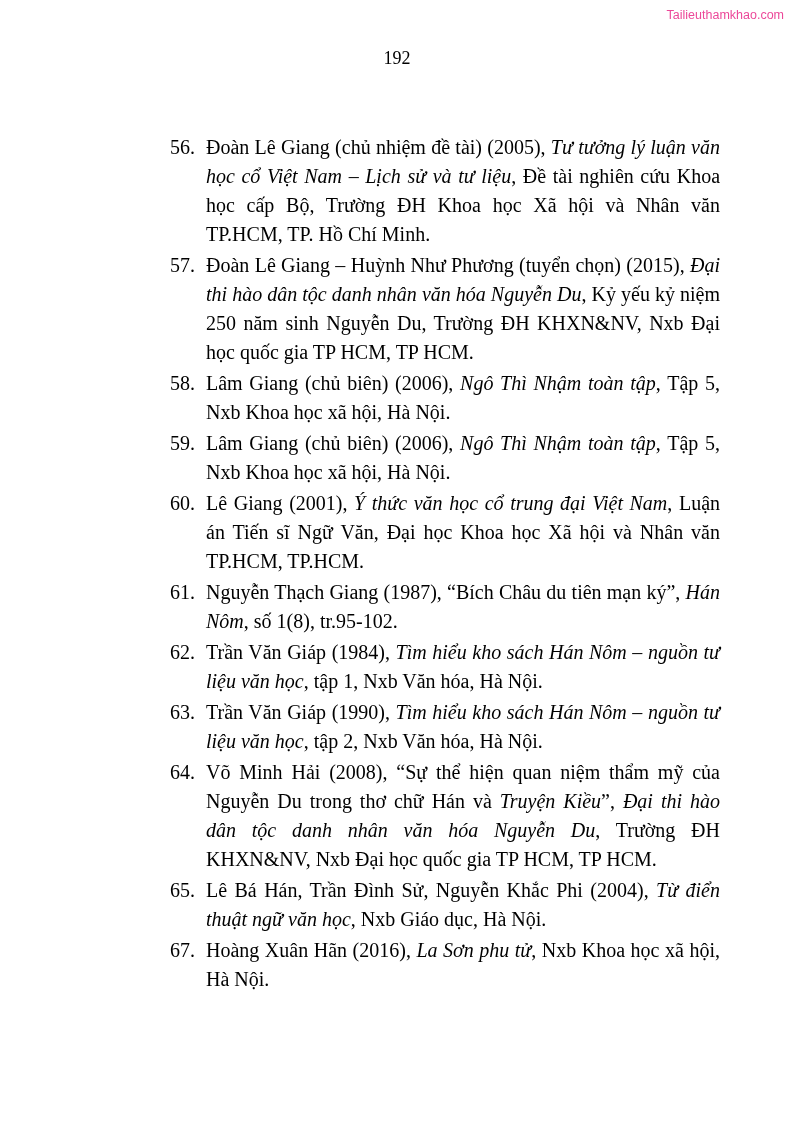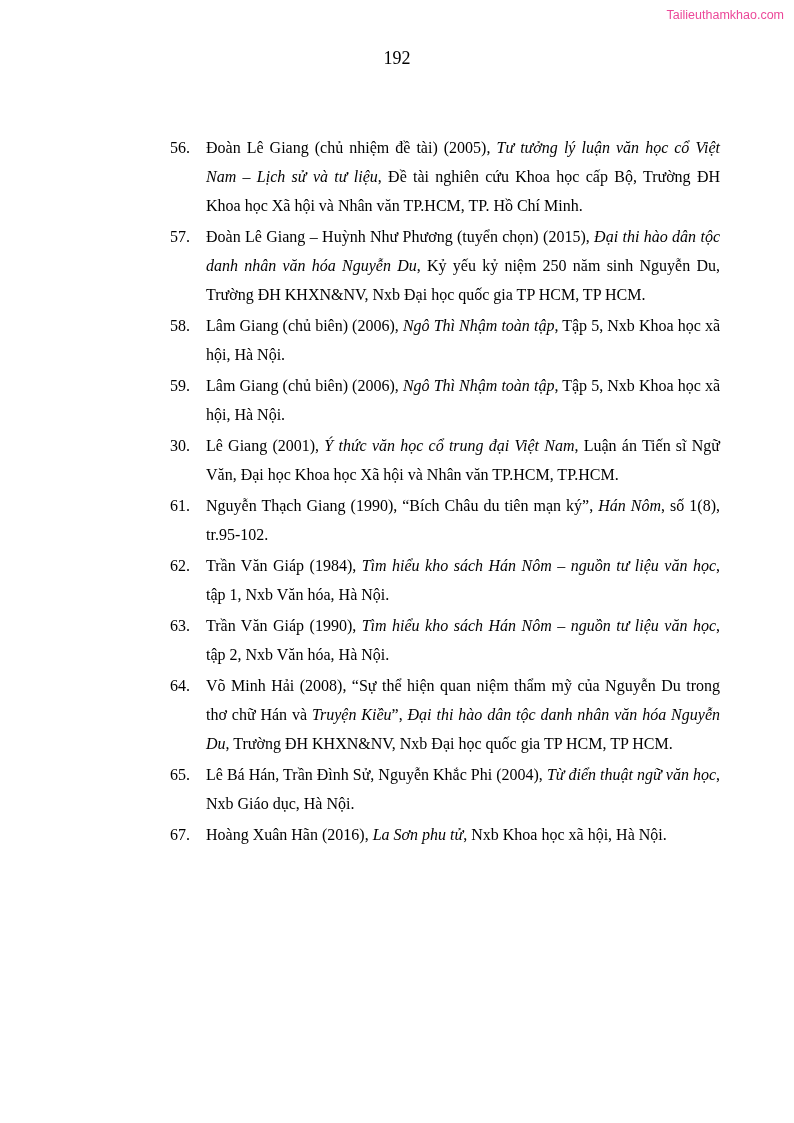--- a/index.html
+++ b/index.html
@@ -34,21 +34,21 @@
     color: #000000;
   }
   .references {
     position: absolute;
     top: 133px;
     left: 170px;
     width: 550px;
   }
   .ref {
     display: flex;
-    font-size: 16px;
+    font-size: 20px;
     line-height: 29px;
     margin: 0 0 2px 0;
   }
   .ref-num {
     flex: 0 0 36px;
     width: 36px;
   }
   .ref-text {
     flex: 1 1 auto;
     text-align: justify;
@@ -74,26 +74,26 @@
       </div>
       <div class="ref">
         <span class="ref-num">58.</span>
         <div class="ref-text"><span>Lâm Giang (chủ biên) (2006),  </span><em>Ngô Thì Nhậm toàn tập</em><span>, Tập 5, Nxb Khoa học xã hội, Hà Nội.</span></div>
       </div>
       <div class="ref">
         <span class="ref-num">59.</span>
         <div class="ref-text"><span>Lâm Giang (chủ biên) (2006),  </span><em>Ngô Thì Nhậm toàn tập</em><span>, Tập 5, Nxb Khoa học xã hội, Hà Nội.</span></div>
       </div>
       <div class="ref">
-        <span class="ref-num">30.</span>
+        <span class="ref-num">60.</span>
         <div class="ref-text"><span>Lê Giang (2001), </span><em>Ý thức văn học cổ trung đại Việt Nam</em><span>, Luận án Tiến sĩ Ngữ Văn, Đại học Khoa học Xã hội và Nhân văn TP.HCM, TP.HCM.</span></div>
       </div>
       <div class="ref">
         <span class="ref-num">61.</span>
-        <div class="ref-text"><span>Nguyễn Thạch Giang (1990), “Bích Châu du tiên mạn ký”, </span><em>Hán Nôm</em><span>, số 1(8), tr.95-102.</span></div>
+        <div class="ref-text"><span>Nguyễn Thạch Giang (1987), “Bích Châu du tiên mạn ký”, </span><em>Hán Nôm</em><span>, số 1(8), tr.95-102.</span></div>
       </div>
       <div class="ref">
         <span class="ref-num">62.</span>
         <div class="ref-text"><span>Trần Văn Giáp (1984), </span><em>Tìm hiểu kho sách Hán Nôm – nguồn tư liệu văn học</em><span>, tập 1, Nxb Văn hóa, Hà Nội.</span></div>
       </div>
       <div class="ref">
         <span class="ref-num">63.</span>
         <div class="ref-text"><span>Trần Văn Giáp (1990), </span><em>Tìm hiểu kho sách Hán Nôm – nguồn tư liệu văn học</em><span>, tập 2, Nxb Văn hóa, Hà Nội.</span></div>
       </div>
       <div class="ref">

